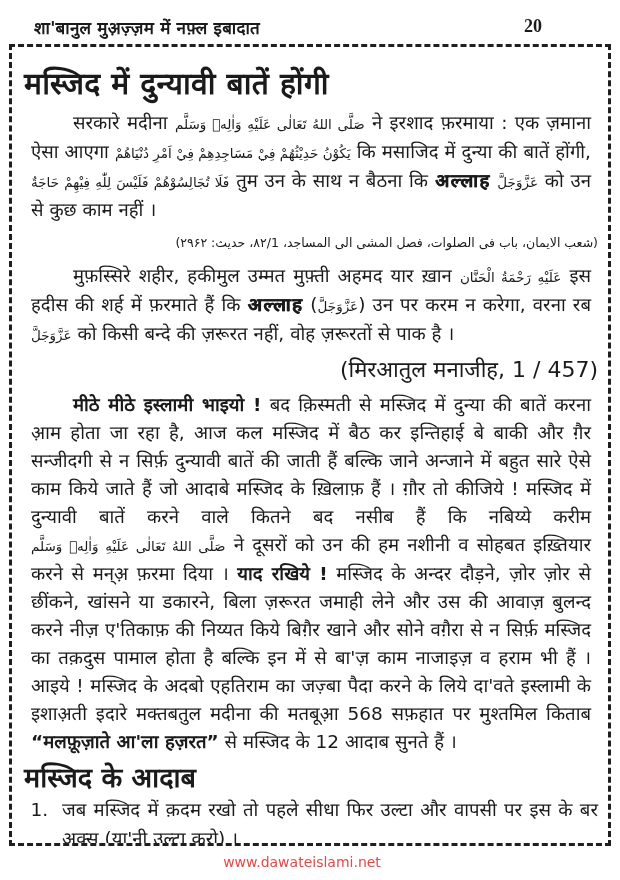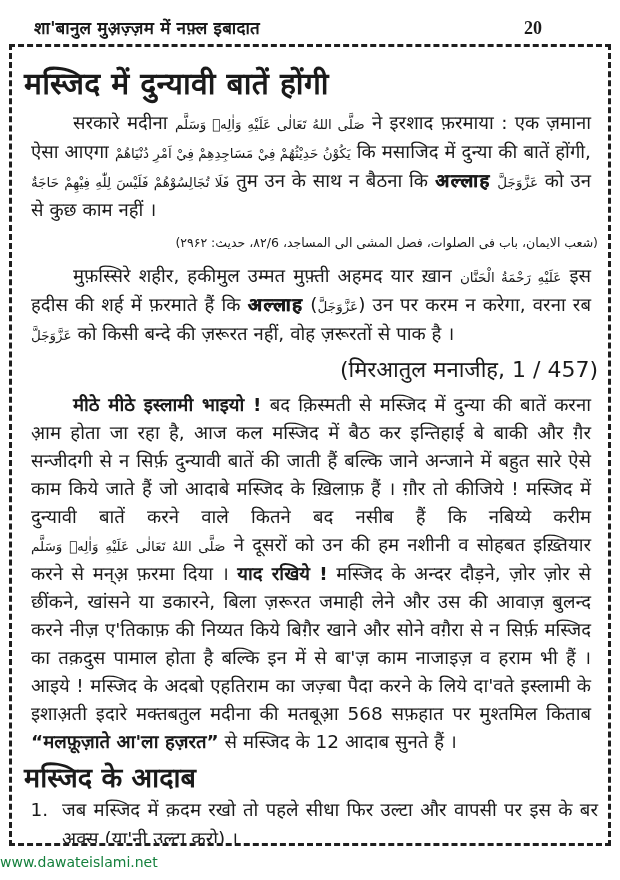--- a/index.html
+++ b/index.html
@@ -6,21 +6,21 @@
   html, body {
     margin: 0; padding: 0;
     width: 620px; height: 880px;
     background: #ffffff;
     color: #1a1a1a;
     font-family: "DejaVu Sans", "Liberation Sans", sans-serif;
     overflow: hidden;
   }
   
   .page-header {
-    display: flex; justify-content: space-between; align-items: flex-end;
+    display: flex; justify-content: space-between; align-items: flex-start;
     padding: 16px 78px 5px 34px;
   }
   .book-title {
     font-weight: 700; font-size: 17px; letter-spacing: 0.2px;
   }
   .page-number {
     font-family: "Liberation Serif", "DejaVu Serif", serif;
     font-weight: 700; font-size: 18px; margin-left: 20px;
   }
   
@@ -64,39 +64,39 @@
   .cite-hi { font-size: 22px; line-height: 28px; }
   ol.adab-list {
     margin: 2px 0 14px 30px; padding: 0;
     font-size: 18.5px; line-height: 29px;
   }
   ol.adab-list li {
     padding-left: 8px; text-align: justify;
   }
   
   .page-footer {
-    text-align: left;
+    text-align: center;
     padding: 8px 16px 0 0;
-    color: #15803d;
+    color: #ef4444;
     font-size: 14px;
   }
 </style>
 </head>
 <body>
 
 <header class="page-header">
   <div class="book-title">शा'बानुल मुअ़ज़्ज़म में नफ़्ल इबादात</div>
   <div class="page-number">20</div>
 </header>
 
 <main class="content-box">
   <h1 class="main-heading">मस्जिद में दुन्यावी बातें होंगी</h1>
   <div id="paragraphs">
       <p class="body-para"><span>सरकारे मदीना </span><span class="seg-ar">صَلَّى اللهُ تَعَالٰى عَلَيْهِ وَاٰلِهٖ وَسَلَّم</span><span> ने इरशाद फ़रमाया : एक ज़माना ऐसा आएगा </span><span class="seg-ar">يَكُوْنُ حَدِيْثُهُمْ فِيْ مَسَاجِدِهِمْ فِيْ اَمْرِ دُنْيَاهُمْ</span><span> कि मसाजिद में दुन्या की बातें होंगी, </span><span class="seg-ar">فَلَا تُجَالِسُوْهُمْ فَلَيْسَ لِلّٰهِ فِيْهِمْ حَاجَةٌ</span><span> तुम उन के साथ न बैठना कि </span><span class="seg-allah">अल्लाह</span><span> </span><span class="seg-ar">عَزَّوَجَلَّ</span><span> को उन से कुछ काम नहीं ।</span></p>
-      <div class="citation cite-ar">(شعب الایمان، باب فی الصلوات، فصل المشی الی المساجد، ۸۲/6، حدیث: ۲۹۶۲)</div>
+      <div class="citation cite-ar">(شعب الایمان، باب فی الصلوات، فصل المشی الی المساجد، ۸۲/1، حدیث: ۲۹۶۲)</div>
       <p class="body-para"><span>मुफ़स्सिरे शहीर, हकीमुल उम्मत मुफ़्ती अहमद यार ख़ान </span><span class="seg-ar">عَلَيْهِ رَحْمَةُ الْحَنَّان</span><span> इस हदीस की शर्ह में फ़रमाते हैं कि </span><span class="seg-allah">अल्लाह</span><span> (</span><span class="seg-ar">عَزَّوَجَلَّ</span><span>) उन पर करम न करेगा, वरना रब </span><span class="seg-ar">عَزَّوَجَلَّ</span><span> को किसी बन्दे की ज़रूरत नहीं, वोह ज़रूरतों से पाक है ।</span></p>
       <div class="citation cite-hi">(मिरआतुल मनाजीह, 1 / 457)</div>
       <p class="body-para"><span class="seg-b">मीठे मीठे इस्लामी भाइयो !</span><span> बद क़िस्मती से मस्जिद में दुन्या की बातें करना आ़म होता जा रहा है, आज कल मस्जिद में बैठ कर इन्तिहाई बे बाकी और ग़ैर सन्जीदगी से न सिर्फ़ दुन्यावी बातें की जाती हैं बल्कि जाने अन्जाने में बहुत सारे ऐसे काम किये जाते हैं जो आदाबे मस्जिद के ख़िलाफ़ हैं । ग़ौर तो कीजिये ! मस्जिद में दुन्यावी बातें करने वाले कितने बद नसीब हैं कि नबिय्ये करीम </span><span class="seg-ar">صَلَّى اللهُ تَعَالٰى عَلَيْهِ وَاٰلِهٖ وَسَلَّم</span><span> ने दूसरों को उन की हम नशीनी व सोहबत इख़्तियार करने से मन्अ़ फ़रमा दिया । </span><span class="seg-b">याद रखिये !</span><span> मस्जिद के अन्दर दौड़ने, ज़ोर ज़ोर से छींकने, खांसने या डकारने, बिला ज़रूरत जमाही लेने और उस की आवाज़ बुलन्द करने नीज़ ए'तिकाफ़ की निय्यत किये बिग़ैर खाने और सोने वग़ैरा से न सिर्फ़ मस्जिद का तक़दुस पामाल होता है बल्कि इन में से बा'ज़ काम नाजाइज़ व हराम भी हैं । आइये ! मस्जिद के अदबो एहतिराम का जज़्बा पैदा करने के लिये दा'वते इस्लामी के इशाअ़ती इदारे मक्तबतुल मदीना की मतबूआ़ 568 सफ़हात पर मुश्तमिल किताब </span><span class="seg-b">“मलफ़ूज़ाते आ'ला हज़रत”</span><span> से मस्जिद के 12 आदाब सुनते हैं ।</span></p>
     </div>
   <h2 class="section-heading">मस्जिद के आदाब</h2>
   <ol class="adab-list" id="adab-list">
       <li>जब मस्जिद में क़दम रखो तो पहले सीधा फिर उल्टा और वापसी पर इस के बर अ़क्स (या'नी उल्टा करो) ।</li>
       <li>बिग़ैर निय्यते ए'तिकाफ़, किसी चीज़ के खाने की इजाज़त नहीं ।</li>
     </ol>
 </main>

